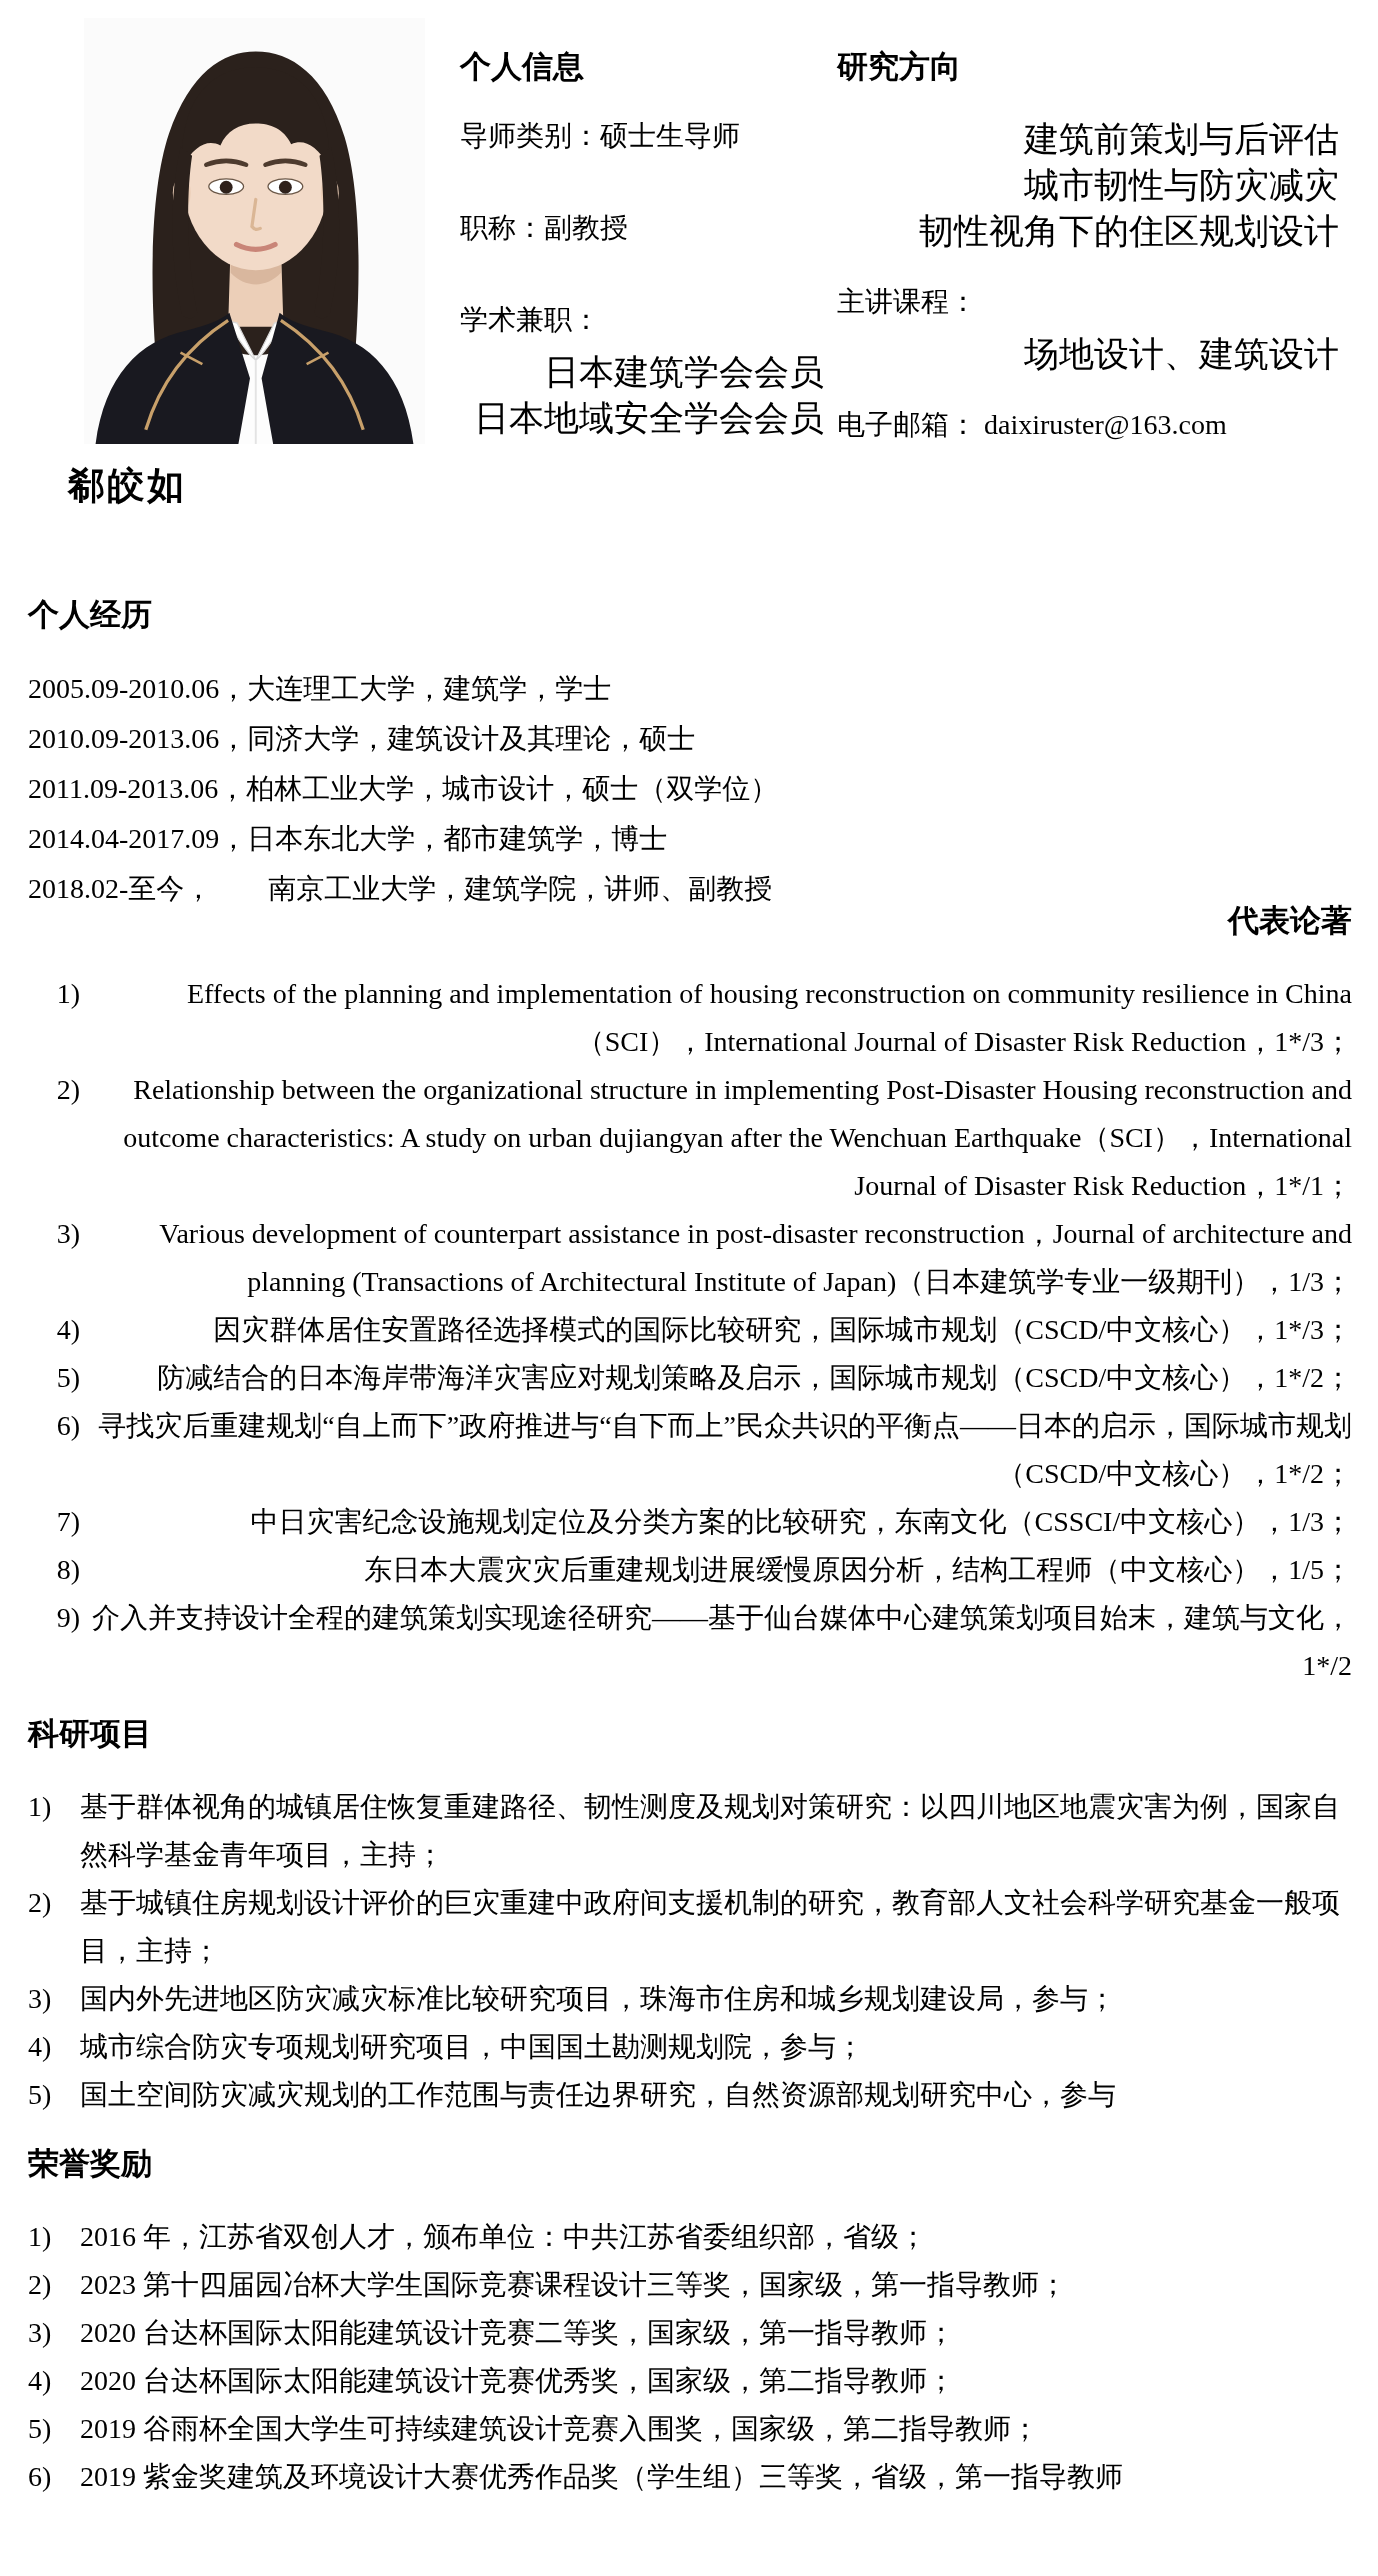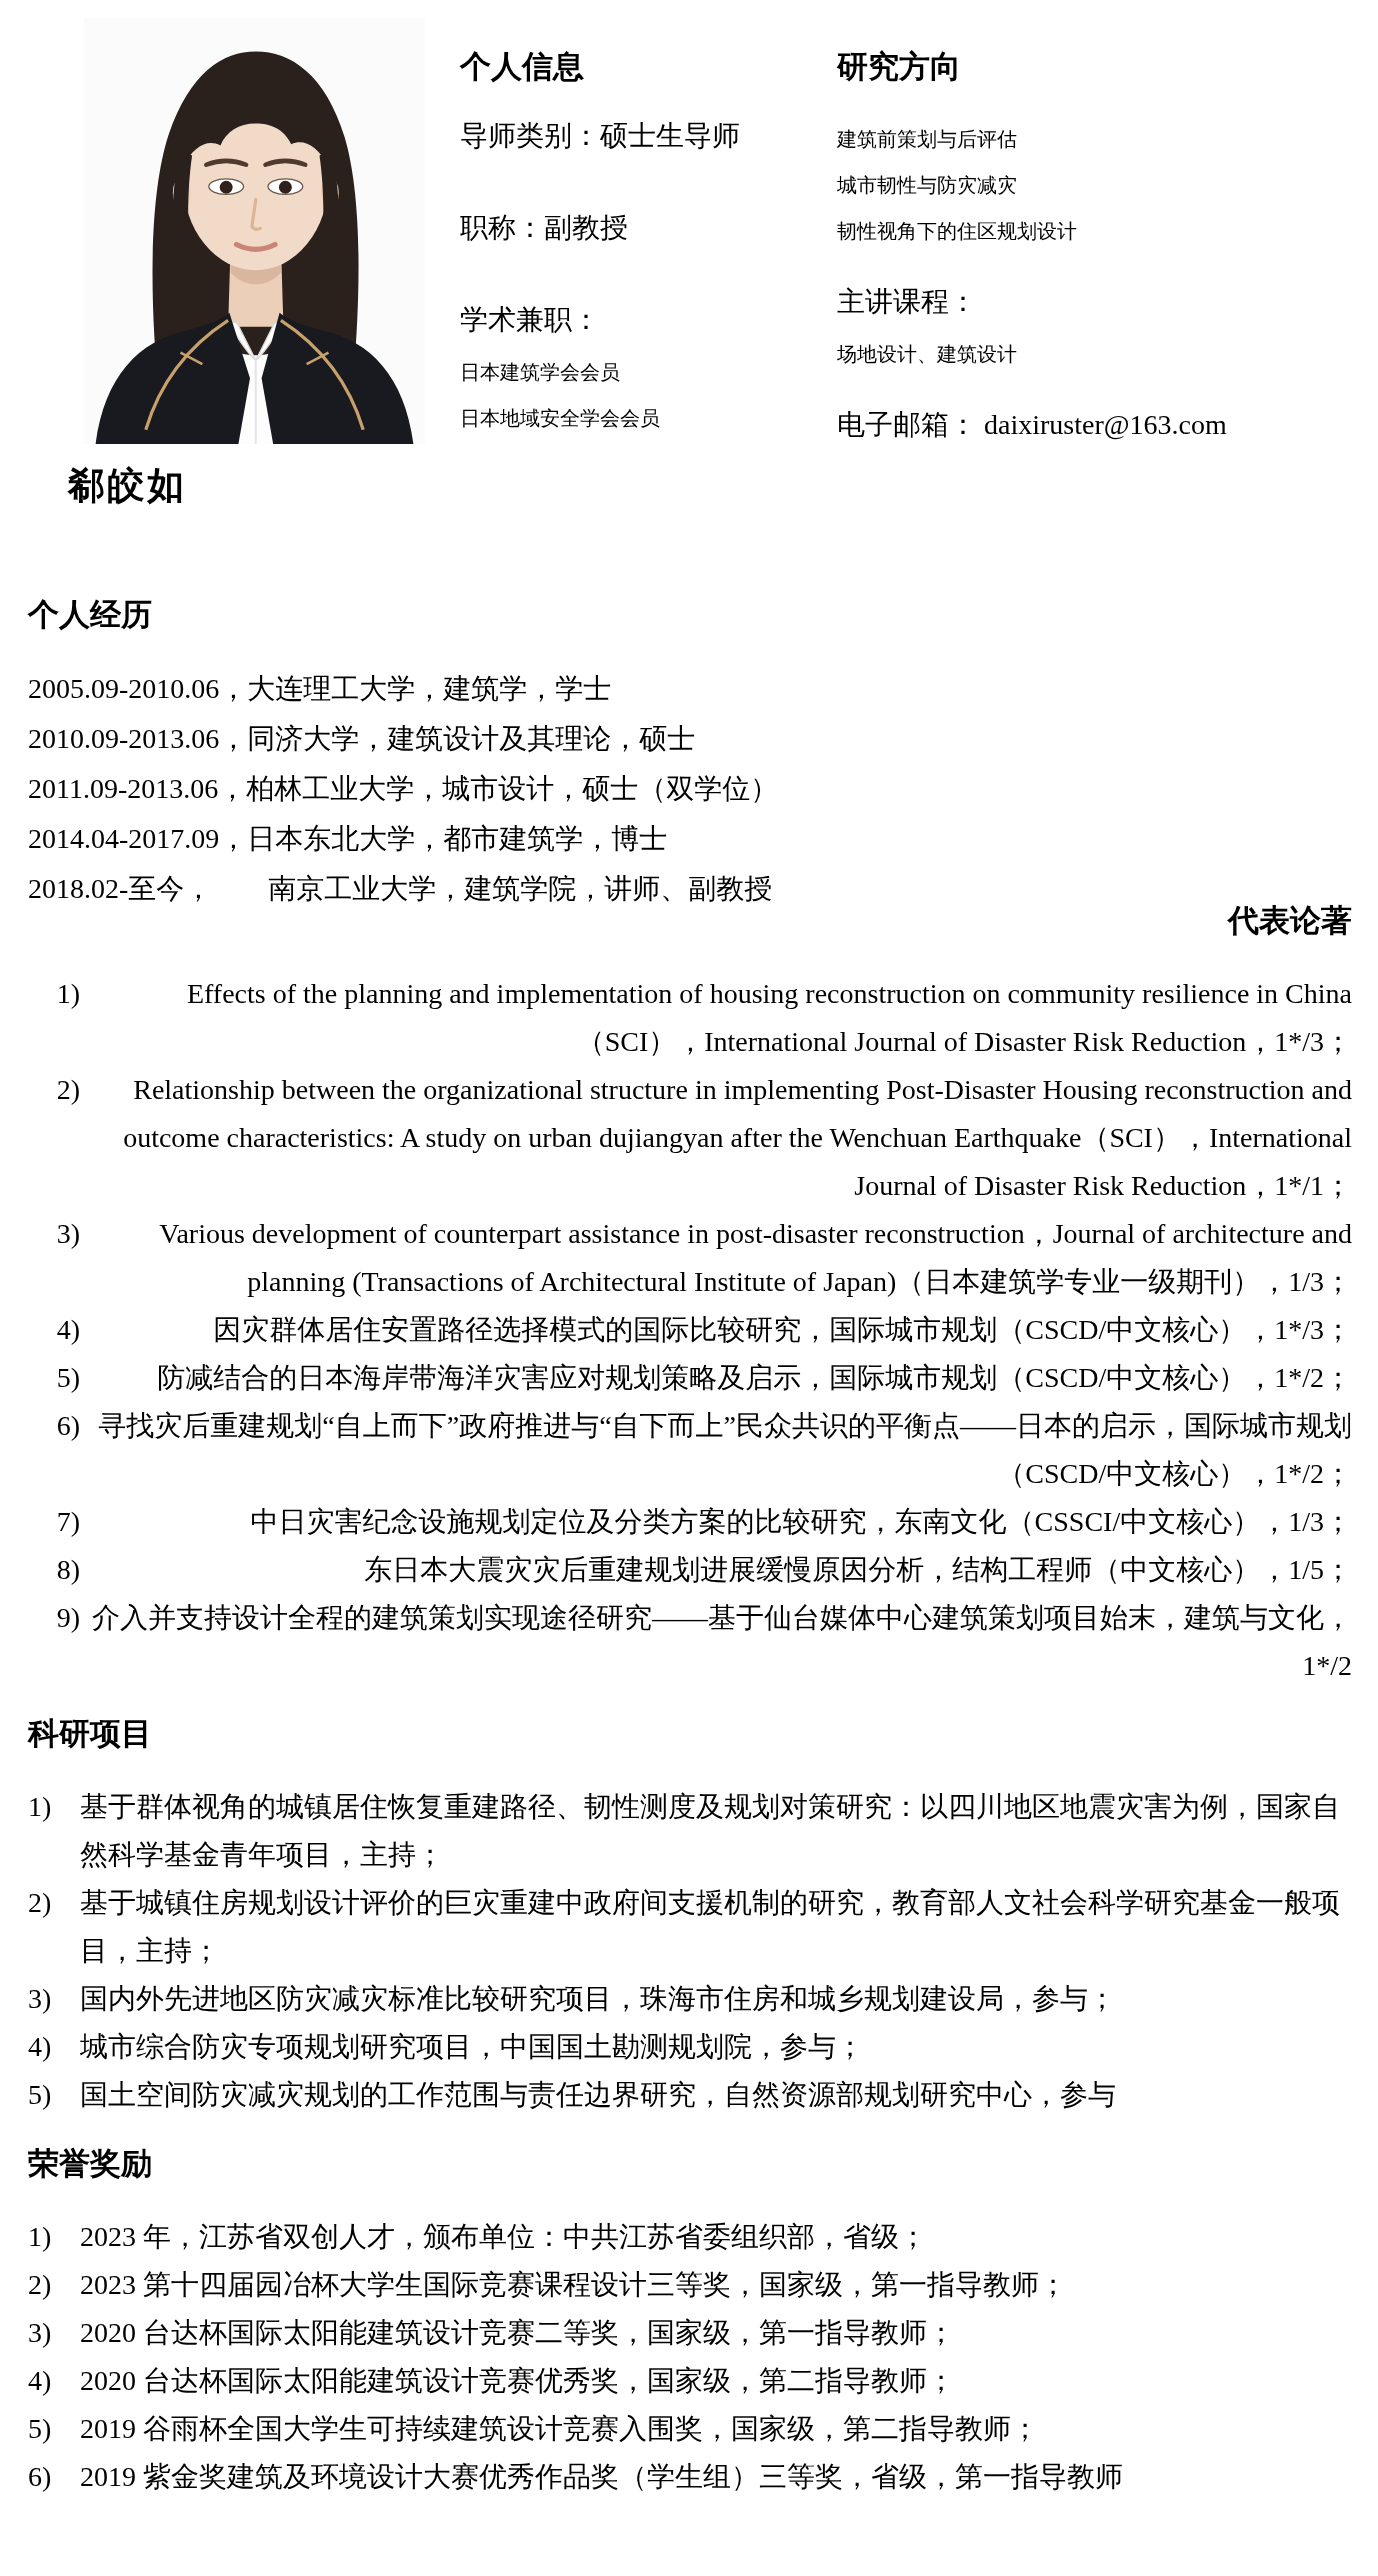--- a/index.html
+++ b/index.html
@@ -45,21 +45,21 @@
   .info-row { font-size: 28px; line-height: 39px; }
   .row-gap-lg { margin-top: 53px; }
   .row-gap-md { margin-top: 28px; }
   .row-gap-sm { margin-top: 10.3px; }
   .lbl {
     font-family: "Liberation Sans", sans-serif;
     font-weight: normal;
   }
   .val { font-family: "Liberation Sans", sans-serif; }
   .val-serif { font-family: "Liberation Serif", serif; }
-  .stack-line { font-family: "Liberation Sans", sans-serif; font-size: 20px; line-height: 46px; }
+  .stack-line { font-family: "Liberation Sans", sans-serif; font-size: 35px; line-height: 46px; text-align: right; }
 
   
   .section { position: absolute; left: 28px; width: 1324px; }
   #sec-experience   { top: 594px;  }
   #sec-publications { top: 900px; text-align: right; }
   #sec-projects     { top: 1713px; }
   #sec-honors       { top: 2143px; }
 
   .section-title {
     font-family: "Liberation Sans", sans-serif;
@@ -241,21 +241,21 @@
           <span class="txt">国土空间防灾减灾规划的工作范围与责任边界研究，自然资源部规划研究中心，参与</span>
         </div>
     </div>
   </div>
 
   <div class="section" id="sec-honors">
     <h2 class="section-title">荣誉奖励</h2>
     <div class="num-list">
       <div class="num-item">
           <span class="num">1)</span>
-          <span class="txt">2023 年，江苏省双创人才，颁布单位：中共江苏省委组织部，省级；</span>
+          <span class="txt">2016 年，江苏省双创人才，颁布单位：中共江苏省委组织部，省级；</span>
         </div>
       <div class="num-item">
           <span class="num">2)</span>
           <span class="txt">2023 第十四届园冶杯大学生国际竞赛课程设计三等奖，国家级，第一指导教师；</span>
         </div>
       <div class="num-item">
           <span class="num">3)</span>
           <span class="txt">2020 台达杯国际太阳能建筑设计竞赛二等奖，国家级，第一指导教师；</span>
         </div>
       <div class="num-item">

